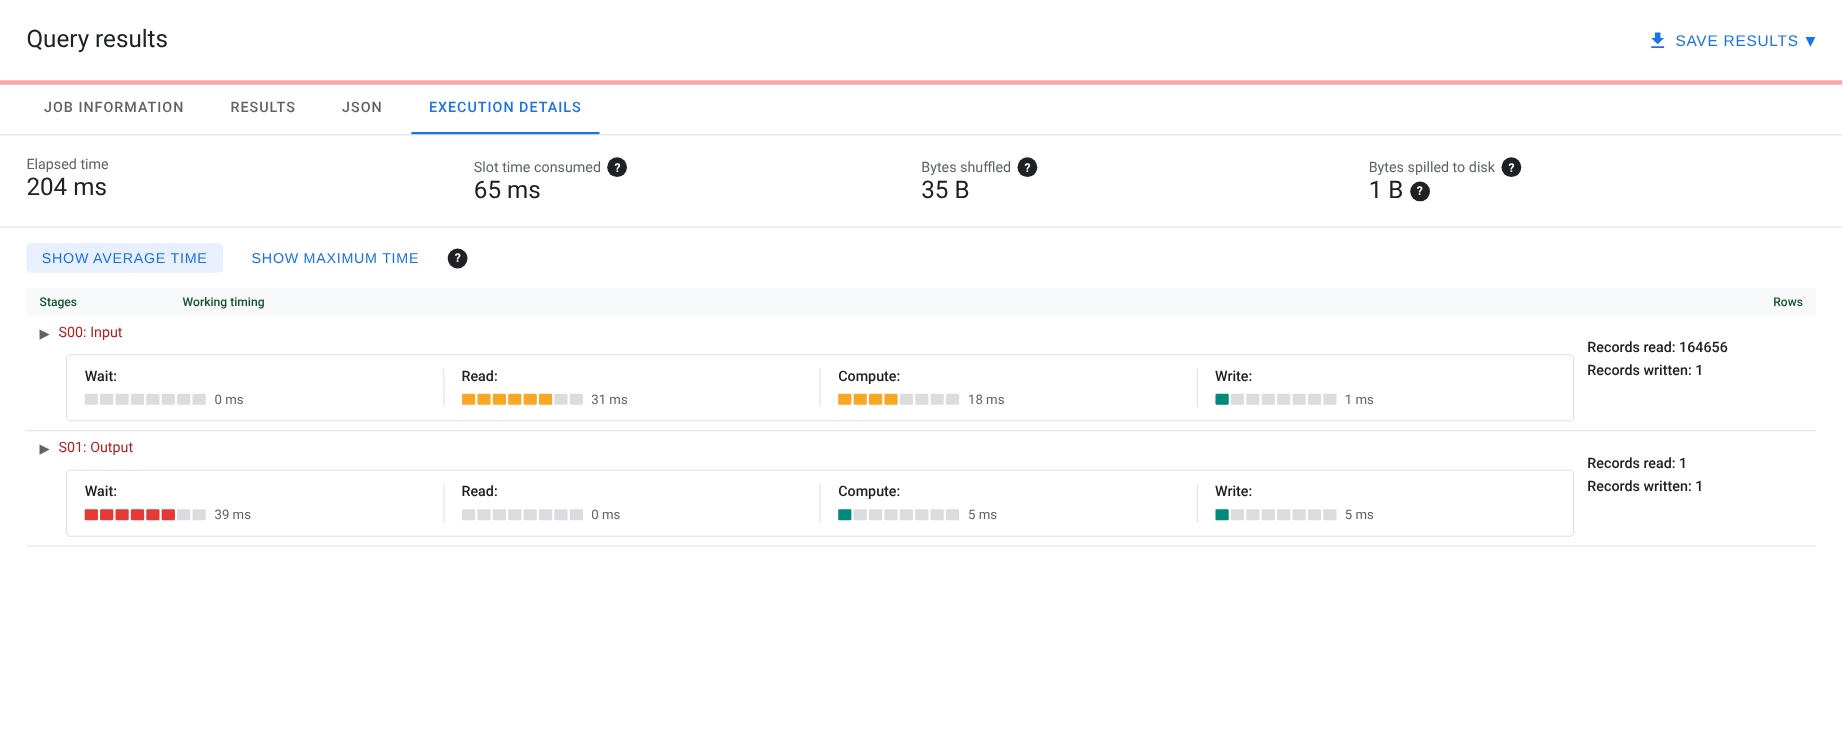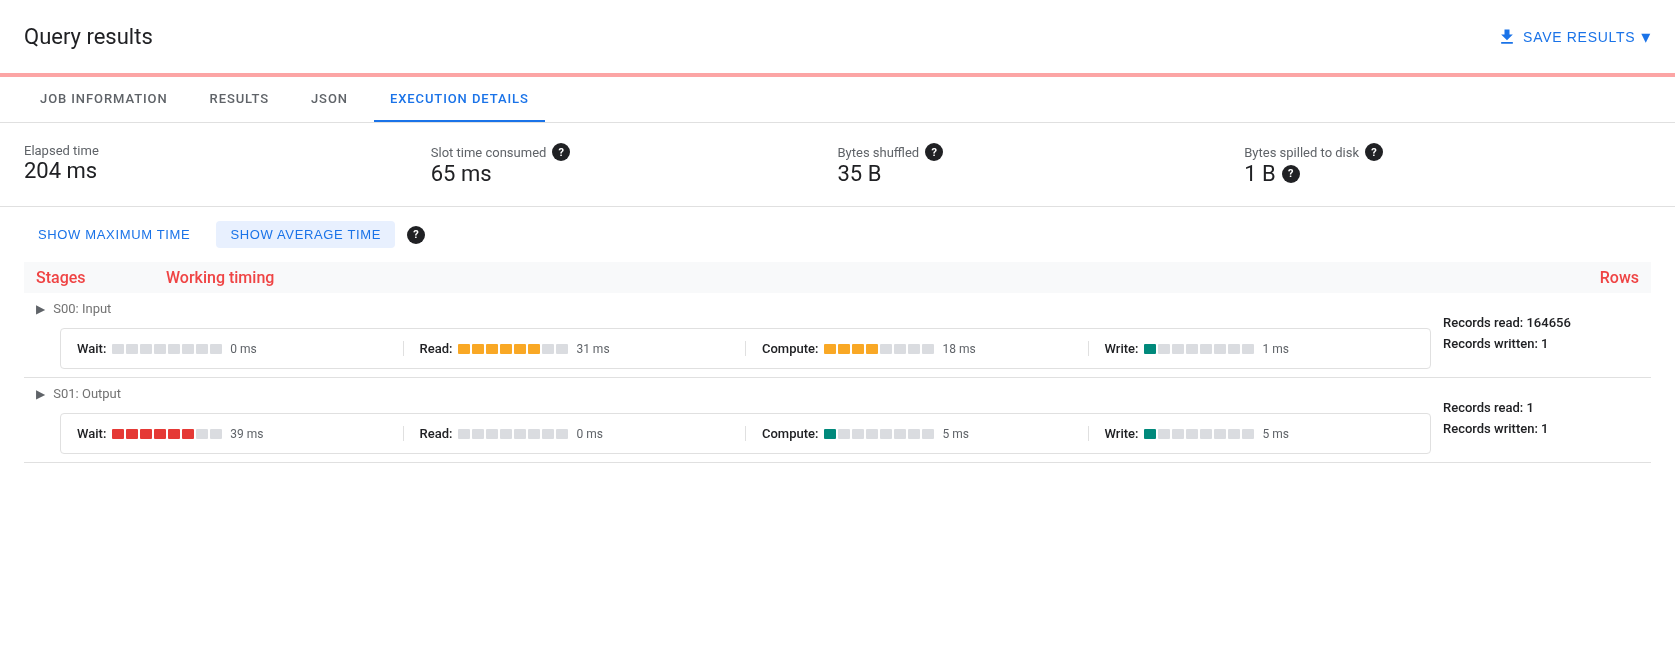--- a/index.html
+++ b/index.html
@@ -53,38 +53,38 @@
     .toggle-btn.active {
       background: #e8f0fe; color: #1a73e8;
     }
     .toggle-btn.inactive {
       background: transparent; color: #1a73e8;
     }
 
     .stages-table { width: 100%; padding: 0 24px; }
     .stages-header {
       display: flex; background: #f8f9fa; padding: 6px 12px;
-      font-size: 16px; color: #ef4444; font-weight: 500;
+      font-size: 11px; color: #14532d; font-weight: 500;
     }
     .stages-header .col-stages { width: 130px; }
     .stages-header .col-timing { flex: 1; }
     .stages-header .col-rows { width: 220px; text-align: right; }
     .stage-name-row {
       display: flex; align-items: center; padding: 8px 12px;
     }
     .stage-arrow { color: #5f6368; margin-right: 8px; font-size: 12px; cursor: pointer; }
-    .stage-name { font-size: 13px; color: #737373; }
+    .stage-name { font-size: 13px; color: #b91c1c; }
 
     .stage-detail {
       display: flex; align-items: stretch;
       margin: 4px 0 8px 36px; border: 1px solid #e0e0e0; border-radius: 4px;
       background: #fff; padding: 12px 16px; gap: 8px;
     }
     .timing-group {
-      flex: 1; display: flex; flex-direction: row; gap: 6px;
+      flex: 1; display: flex; flex-direction: column; gap: 6px;
       border-right: 1px solid #e0e0e0; padding-right: 16px; margin-right: 8px;
     }
     .timing-group:last-of-type { border-right: none; padding-right: 0; margin-right: 0; }
     .timing-label { font-size: 13px; font-weight: 500; color: #202124; }
     .bar-row { display: flex; align-items: center; gap: 8px; }
     .bar-gray { background: #dadce0; }
     .timing-value { font-size: 12px; color: #5f6368; white-space: nowrap; }
 
     .stage-outer {
       display: flex; align-items: flex-start; border-bottom: 1px solid #e0e0e0;
@@ -150,22 +150,22 @@
       <span class="help-icon">?</span>
     </div>
     <div class="metric-value">
       <span>1 B</span>
       <span class="help-icon">?</span>
     </div>
   </div>
 </div>
 
 <div class="controls">
+  <button class="toggle-btn active">SHOW AVERAGE TIME</button>
   <button class="toggle-btn inactive">SHOW MAXIMUM TIME</button>
-  <button class="toggle-btn active">SHOW AVERAGE TIME</button>
   <span class="help-icon">?</span>
 </div>
 
 <div class="stages-table">
 
   <div class="stages-header">
     <div class="col-stages">Stages</div>
     <div class="col-timing">Working timing</div>
     <div class="col-rows">Rows</div>
   </div>

